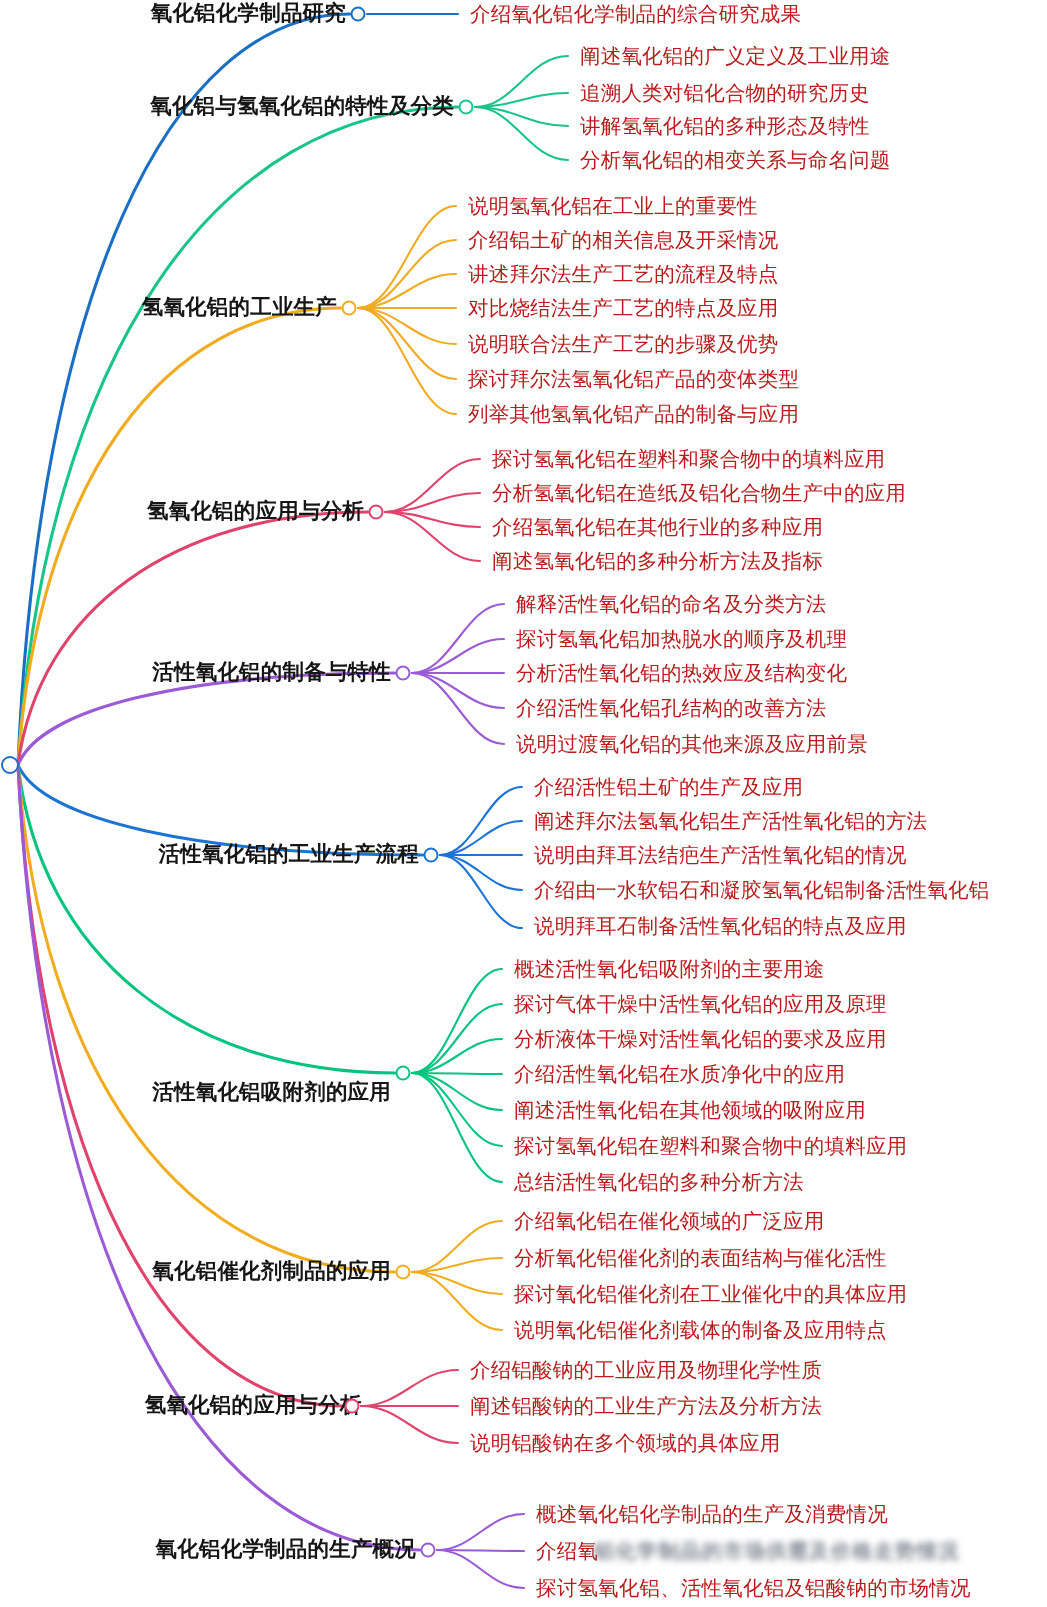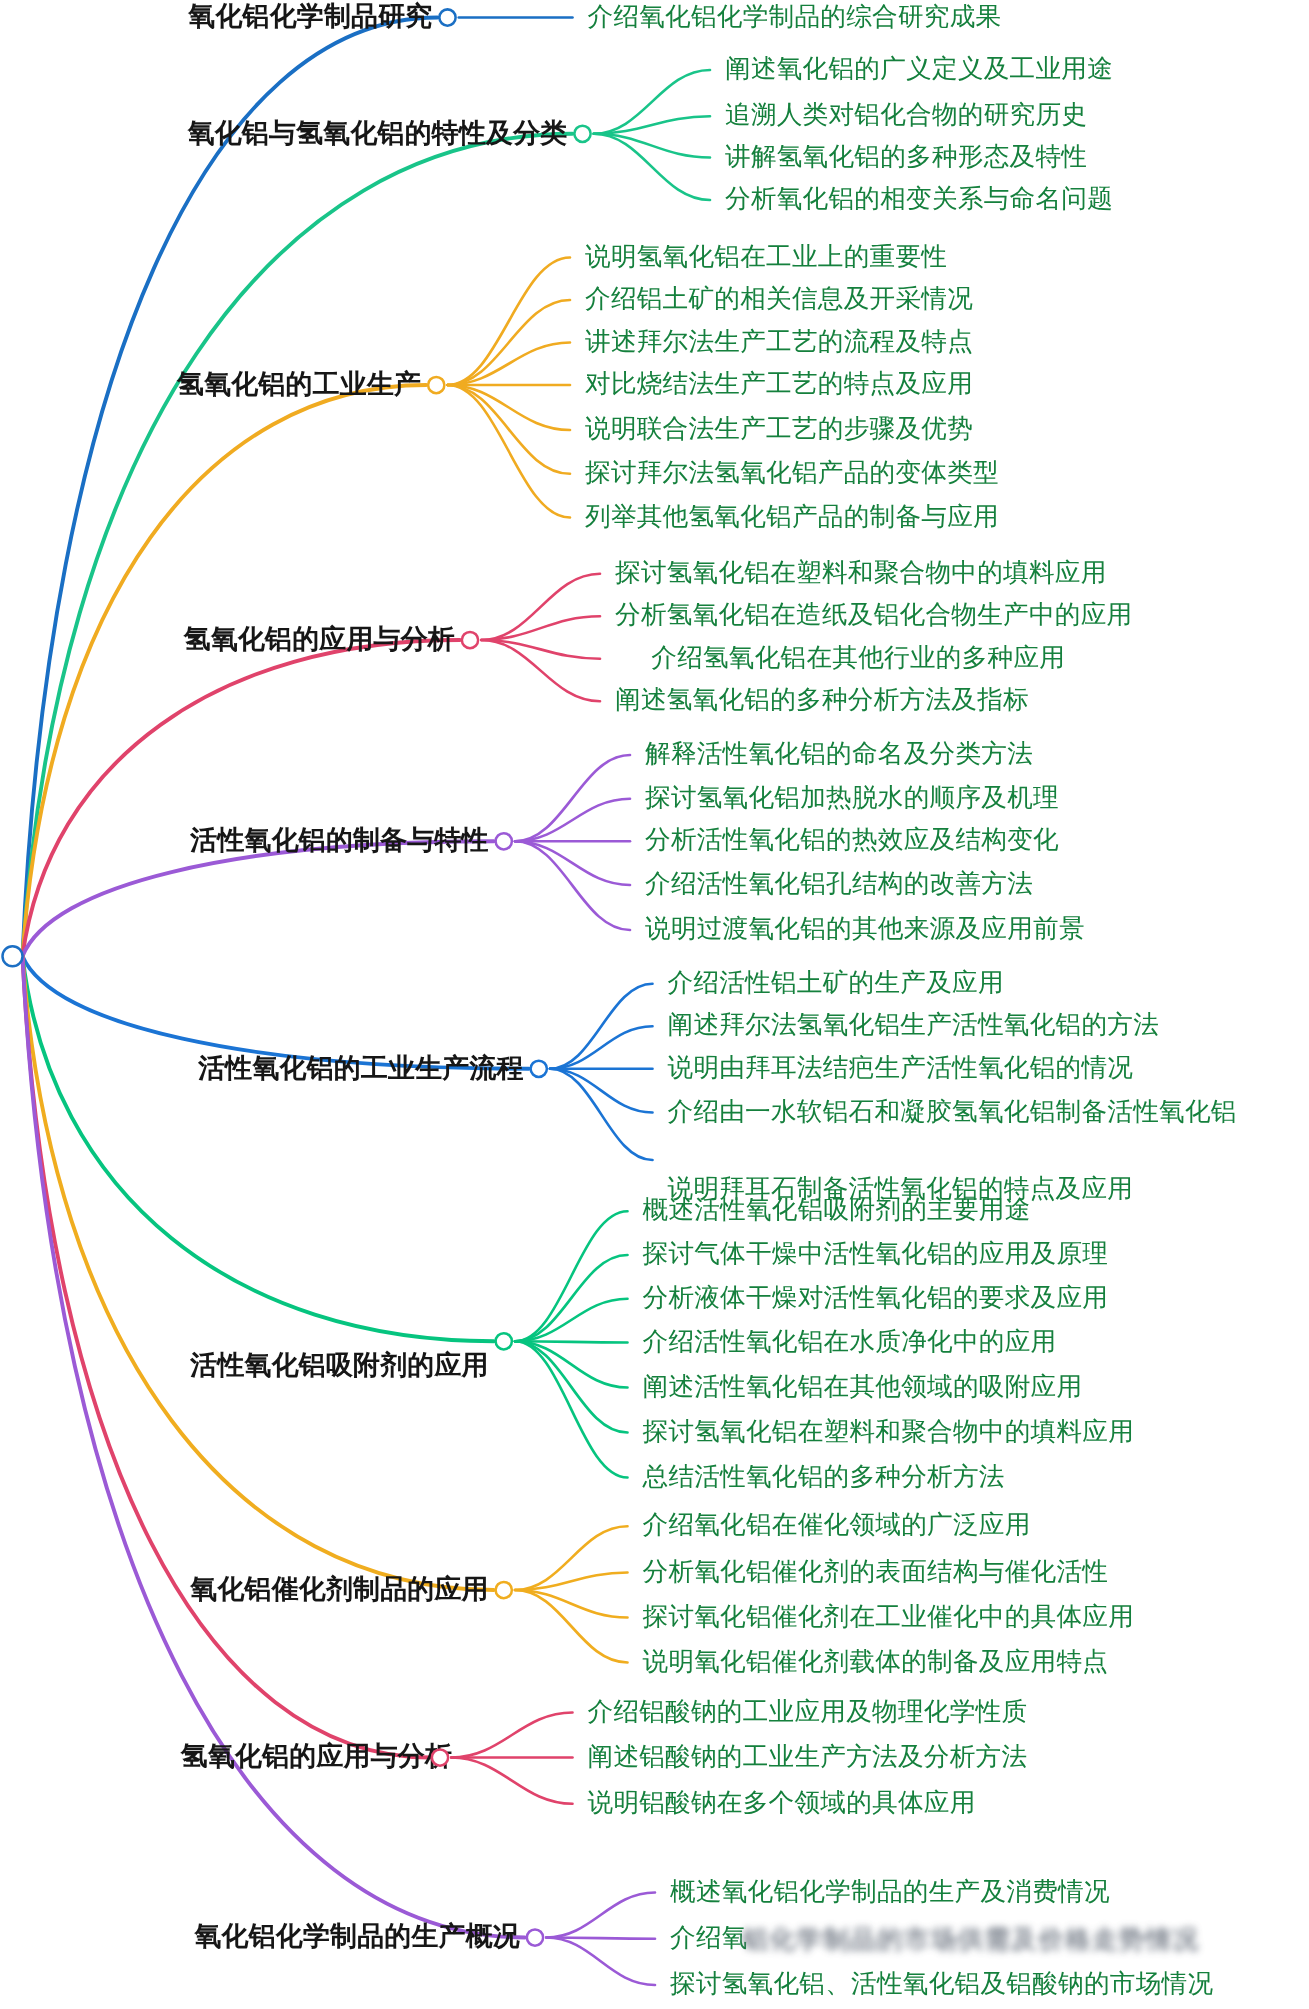--- a/index.html
+++ b/index.html
@@ -29,21 +29,21 @@
     transform:translateY(-50%);
   }
   .branch-label{
     font-size:21.5px;
     font-weight:600;
     color:#161616;
   }
   .child-label{
     font-size:20.5px;
     font-weight:500;
-    color:#15803d;
+    color:#b91c1c;
   }
   .blurbox{
     position:absolute;
     transform:translateY(-50%);
     pointer-events:none;
     filter:blur(3.1px);
     opacity:.85;
     font-size:20.5px;
     font-weight:600;
     color:#6c7480;
@@ -133,36 +133,36 @@
       <div class="node-label child-label" style="left: 468px; top: 240px;">介绍铝土矿的相关信息及开采情况</div>
       <div class="node-label child-label" style="left: 468px; top: 274px;">讲述拜尔法生产工艺的流程及特点</div>
       <div class="node-label child-label" style="left: 468px; top: 308px;">对比烧结法生产工艺的特点及应用</div>
       <div class="node-label child-label" style="left: 468px; top: 344px;">说明联合法生产工艺的步骤及优势</div>
       <div class="node-label child-label" style="left: 468px; top: 379px;">探讨拜尔法氢氧化铝产品的变体类型</div>
       <div class="node-label child-label" style="left: 468px; top: 414px;">列举其他氢氧化铝产品的制备与应用</div>
       <div class="node-label branch-label" style="left: 147px; top: 512px;">氢氧化铝的应用与分析</div>
       <div class="dot" style="left: 376px; top: 512px; width: 15px; height: 15px; border: 2.4px solid rgb(224, 67, 107);"></div>
       <div class="node-label child-label" style="left: 492px; top: 459px;">探讨氢氧化铝在塑料和聚合物中的填料应用</div>
       <div class="node-label child-label" style="left: 492px; top: 493px;">分析氢氧化铝在造纸及铝化合物生产中的应用</div>
-      <div class="node-label child-label" style="left: 521px; top: 527px;">介绍氢氧化铝在其他行业的多种应用</div>
+      <div class="node-label child-label" style="left: 492px; top: 527px;">介绍氢氧化铝在其他行业的多种应用</div>
       <div class="node-label child-label" style="left: 492px; top: 561px;">阐述氢氧化铝的多种分析方法及指标</div>
       <div class="node-label branch-label" style="left: 152.297px; top: 673px;">活性氧化铝的制备与特性</div>
       <div class="dot" style="left: 403px; top: 673px; width: 15px; height: 15px; border: 2.4px solid rgb(155, 90, 214);"></div>
       <div class="node-label child-label" style="left: 516px; top: 604px;">解释活性氧化铝的命名及分类方法</div>
       <div class="node-label child-label" style="left: 516px; top: 639px;">探讨氢氧化铝加热脱水的顺序及机理</div>
       <div class="node-label child-label" style="left: 516px; top: 673px;">分析活性氧化铝的热效应及结构变化</div>
       <div class="node-label child-label" style="left: 516px; top: 708px;">介绍活性氧化铝孔结构的改善方法</div>
       <div class="node-label child-label" style="left: 516px; top: 744px;">说明过渡氧化铝的其他来源及应用前景</div>
       <div class="node-label branch-label" style="left: 158.594px; top: 855px;">活性氧化铝的工业生产流程</div>
       <div class="dot" style="left: 431px; top: 855px; width: 15px; height: 15px; border: 2.4px solid rgb(27, 116, 212);"></div>
       <div class="node-label child-label" style="left: 534px; top: 787px; text-align: right;">介绍活性铝土矿的生产及应用</div>
       <div class="node-label child-label" style="left: 534px; top: 821px;">阐述拜尔法氢氧化铝生产活性氧化铝的方法</div>
       <div class="node-label child-label" style="left: 534px; top: 855px;">说明由拜耳法结疤生产活性氧化铝的情况</div>
       <div class="node-label child-label" style="left: 534px; top: 890px;">介绍由一水软铝石和凝胶氢氧化铝制备活性氧化铝</div>
-      <div class="node-label child-label" style="left: 534px; top: 952px;">说明拜耳石制备活性氧化铝的特点及应用</div>
+      <div class="node-label child-label" style="left: 534px; top: 928px; font-family: Liberation Mono, monospace;">说明拜耳石制备活性氧化铝的特点及应用</div>
       <div class="node-label branch-label" style="left: 152.297px; top: 1093px;">活性氧化铝吸附剂的应用</div>
       <div class="dot" style="left: 403px; top: 1073px; width: 15px; height: 15px; border: 2.4px solid rgb(6, 196, 127);"></div>
       <div class="node-label child-label" style="left: 514px; top: 969px;">概述活性氧化铝吸附剂的主要用途</div>
       <div class="node-label child-label" style="left: 514px; top: 1004px;">探讨气体干燥中活性氧化铝的应用及原理</div>
       <div class="node-label child-label" style="left: 514px; top: 1039px;">分析液体干燥对活性氧化铝的要求及应用</div>
       <div class="node-label child-label" style="left: 514px; top: 1074px;">介绍活性氧化铝在水质净化中的应用</div>
       <div class="node-label child-label" style="left: 514px; top: 1110px;">阐述活性氧化铝在其他领域的吸附应用</div>
       <div class="node-label child-label" style="left: 514px; top: 1146px;">探讨氢氧化铝在塑料和聚合物中的填料应用</div>
       <div class="node-label child-label" style="left: 514px; top: 1182px;">总结活性氧化铝的多种分析方法</div>
       <div class="node-label branch-label" style="left: 152.297px; top: 1272px;">氧化铝催化剂制品的应用</div>

